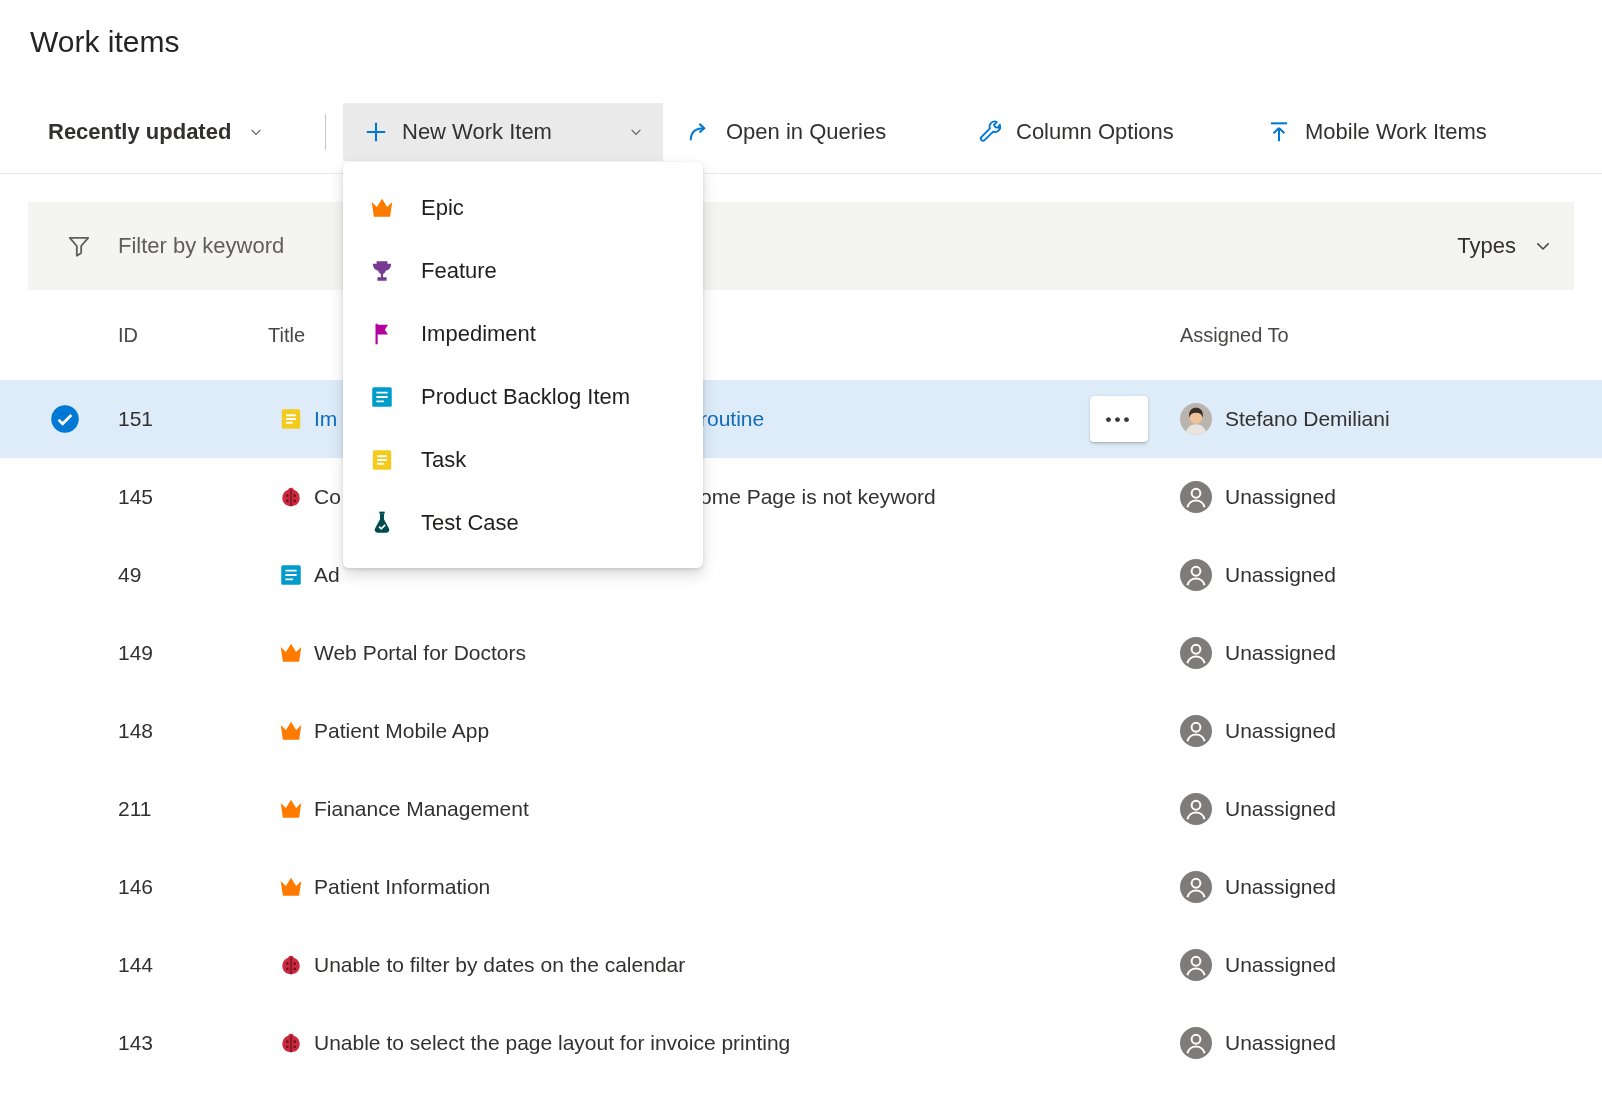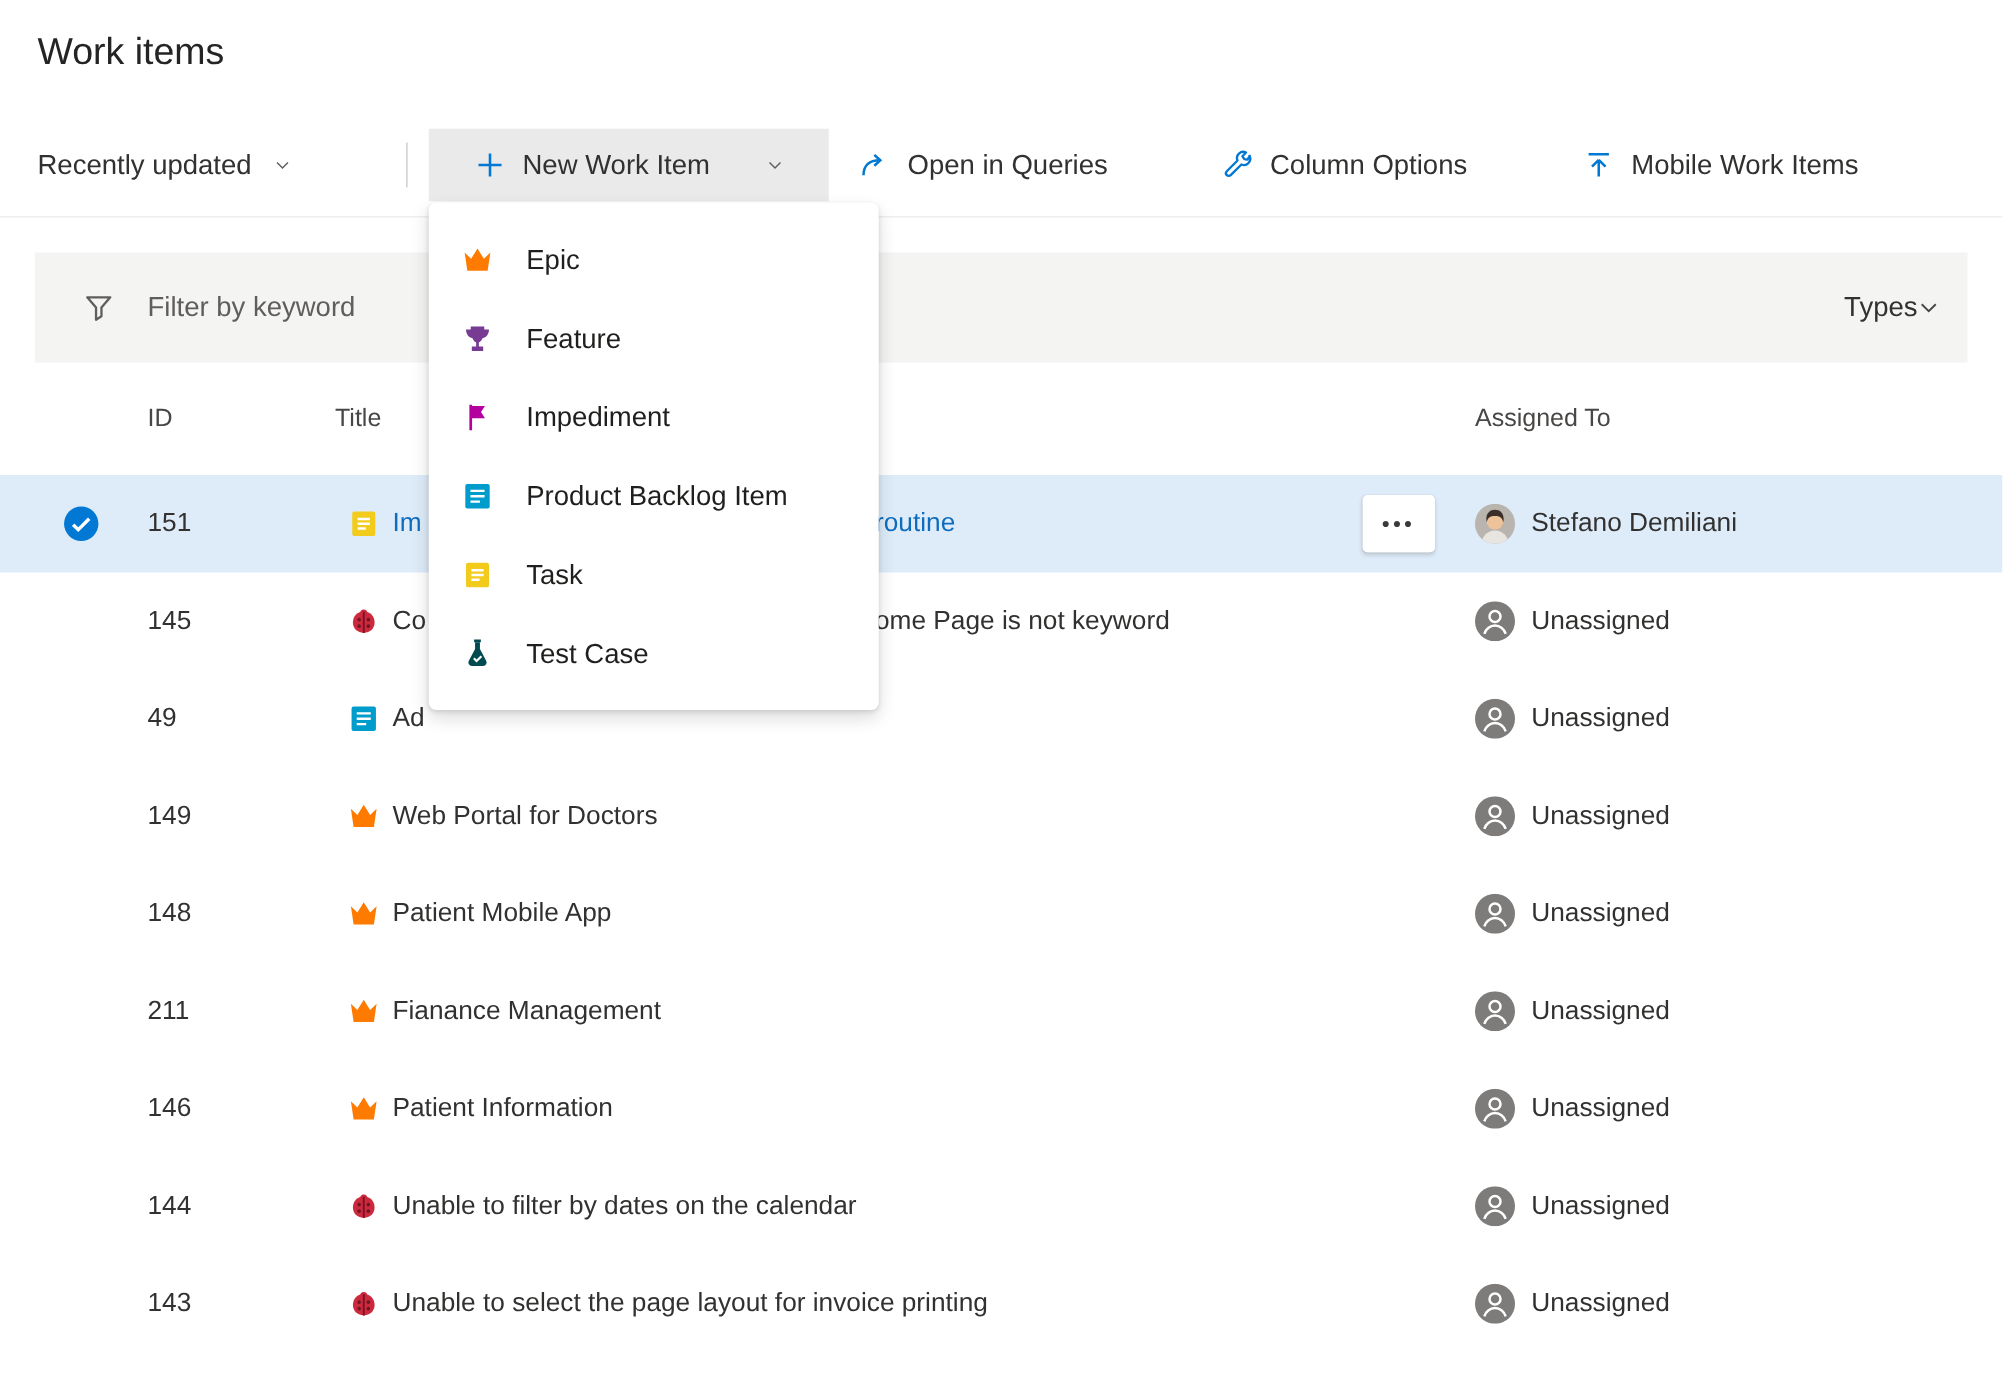--- a/index.html
+++ b/index.html
@@ -10,23 +10,23 @@
   }
   .page-title { font-size: 30px; font-weight: 400; color: #242424; margin: 24px 0 0 30px; line-height: 36px; }
 
   
   .toolbar { position: relative; height: 58px; margin-top: 43px; z-index: 30; }
   .toolbar-item {
     position: absolute; top: 0; height: 58px; display: flex; align-items: center;
     gap: 13px; font-size: 22px; color: #323130; background: none; border: none;
     cursor: pointer; font-family: inherit; white-space: nowrap;
   }
-  #view-selector { left: 30px; font-weight: 400; gap: 18px; text-align: right; }
+  #view-selector { left: 48px; font-weight: 700; gap: 18px; text-align: right; }
   .vsep { position: absolute; left: 325px; top: 11px; width: 1px; height: 36px; background: #c8c6c4; }
-  #new-work-item { left: 343px; width: 320px; background: #eaeaea; padding: 0 36px; }
+  #new-work-item { left: 343px; width: 320px; background: #eaeaea; padding: 0 20px; }
   #new-work-item .chev { margin-left: auto; }
   #open-in-queries { left: 687px; }
   #column-options { left: 977px; }
   #import-work-items { left: 1266px; }
   .rule { height: 1px; background: #eaeaea; margin-top: 12px; }
 
   
   .nwi-menu {
     position: absolute; left: 343px; top: 59px; width: 360px; background: #fff;
     border-radius: 6px; padding: 14px 0; z-index: 40;
@@ -35,21 +35,21 @@
   .menu-item { height: 63px; display: flex; align-items: center; gap: 26px; padding-left: 26px; font-size: 22px; color: #201f1e; cursor: pointer; }
 
   
   .filter-bar {
     height: 88px; margin: 28px 28px 0 28px; background: #f4f4f3;
     display: flex; align-items: center; padding: 0 22px 0 38px; font-size: 22px;
   }
   .filter-left { flex: 1; display: flex; align-items: center; gap: 26px; }
   .filter-input { flex: 1; border: none; background: transparent; outline: none; font-size: 22px; font-family: inherit; color: #323130; }
   .filter-input::placeholder { color: #605e5c; opacity: 1; }
-  .types { display: flex; align-items: center; color: #323130; cursor: pointer; text-align: center; }
+  .types { display: flex; align-items: center; gap: 18px; color: #323130; cursor: pointer; text-align: center; }
 
   
   .thead, .trow {
     display: grid; grid-template-columns: 74px 150px 1fr 82px 442px;
     padding-left: 28px; align-items: center;
   }
   .thead { height: 90px; font-size: 20px; color: #494745; }
   .thead .hcell { padding-left: 16px; cursor: pointer; }
   .thead .hcell.assigned { padding-left: 20px; }
   .trow { height: 78px; font-size: 21px; position: relative; cursor: pointer; }

